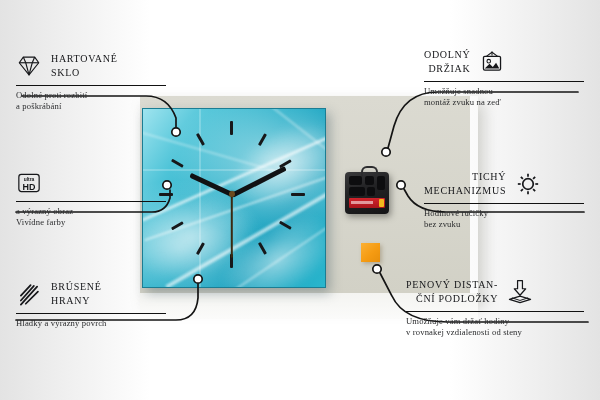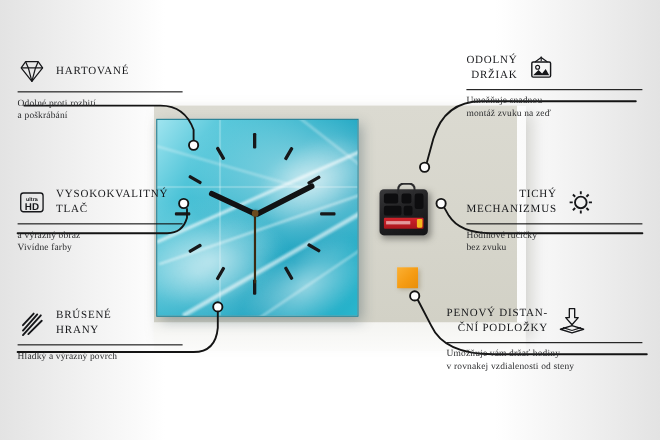--- a/index.html
+++ b/index.html
@@ -195,38 +195,35 @@
     <div class="head">
       <svg class="ico" viewBox="0 0 32 32">
         <g fill="none" stroke="#16171a" stroke-width="1.4" stroke-linejoin="round">
           <path d="M4,12 L16,27 L28,12 L23,5 L9,5 Z"></path>
           <path d="M4,12 L28,12"></path>
             <path d="M9,5 L12,12 L16,27 L20,12 L23,5"></path>
         </g>
       </svg>
       <div>
         <div class="ttl">HARTOVANÉ</div>
+        <div class="ttl">SKLO</div>
       </div>
     </div>
     <div class="rule"></div>
     <div class="desc">Odolné proti rozbití</div>
     <div class="desc">a poškrábání</div>
   </div>
 
   <div class="feat left" id="f-print">
     <div class="head">
       <svg class="ico" viewBox="0 0 32 32">
         <rect x="3.5" y="5.5" width="25" height="21" rx="3" fill="none" stroke="#16171a" stroke-width="1.5"></rect>
         <text x="16" y="14" font-family="Liberation Sans, sans-serif" font-size="6" font-weight="bold" text-anchor="middle" fill="#16171a">ultra</text>
         <text x="16" y="24" font-family="Liberation Sans, sans-serif" font-size="11" font-weight="bold" text-anchor="middle" fill="#16171a">HD</text>
       </svg>
-      <div>
-        <div class="ttl">VYSOKOKVALITNÝ</div>
-        <div class="ttl">TLAČ</div>
-      </div>
     </div>
     <div class="rule"></div>
     <div class="desc">a výrazný obraz</div>
     <div class="desc">Vivídne farby</div>
   </div>
 
   <div class="feat left" id="f-edges">
     <div class="head">
       <svg class="ico" viewBox="0 0 32 32">
         <g stroke="#16171a" stroke-width="2.1" stroke-linecap="round">

